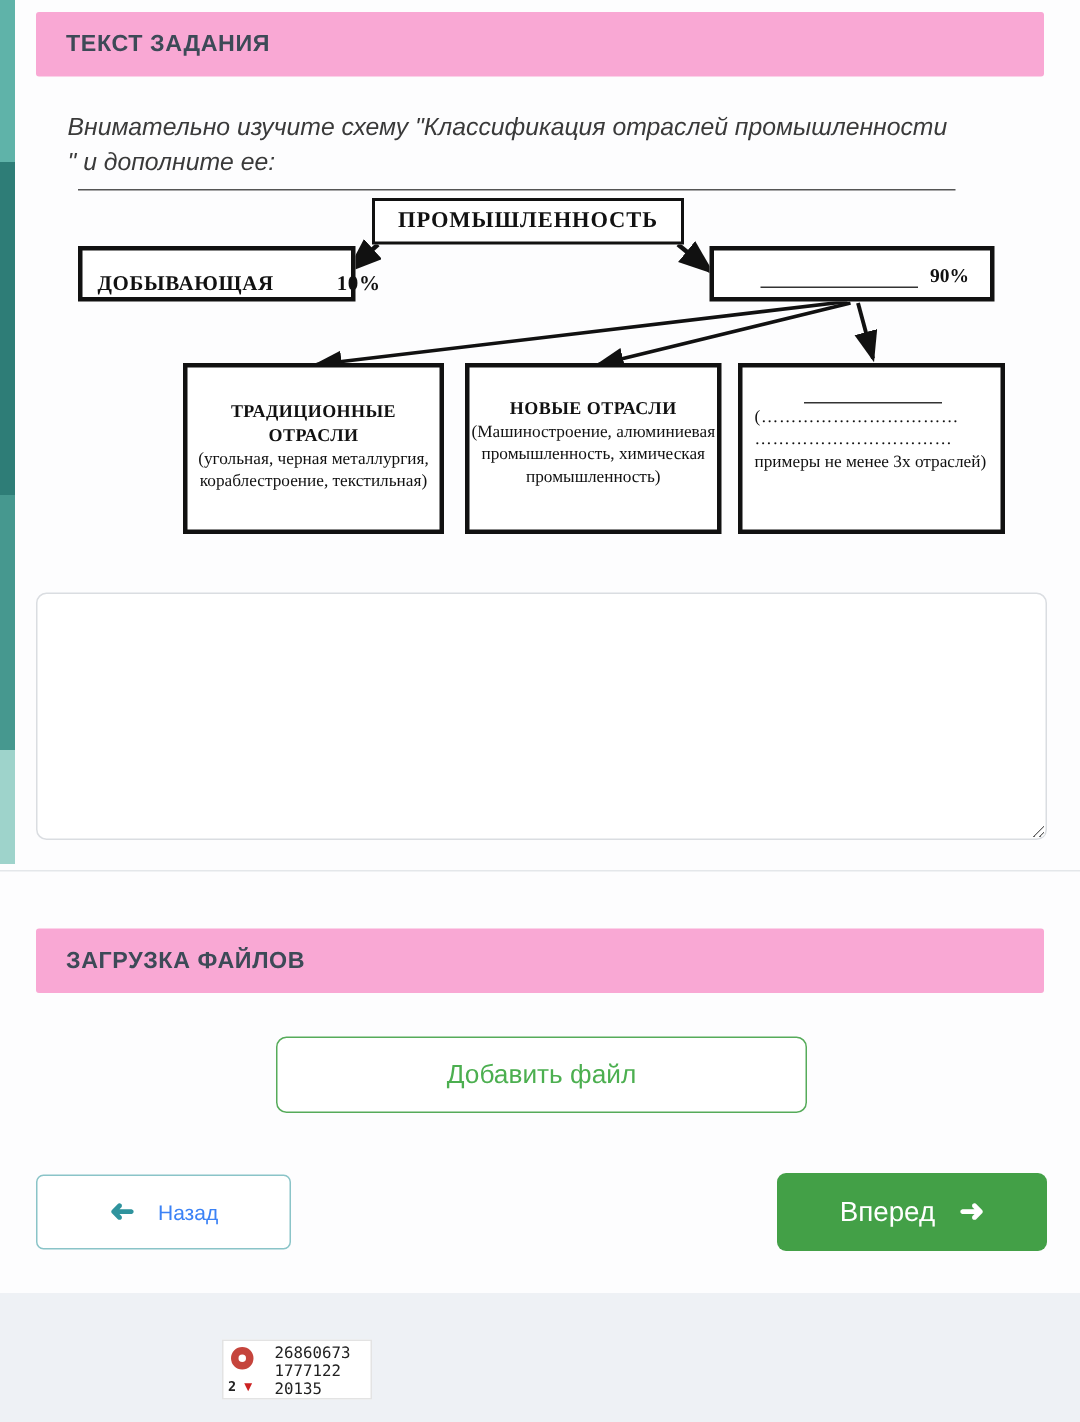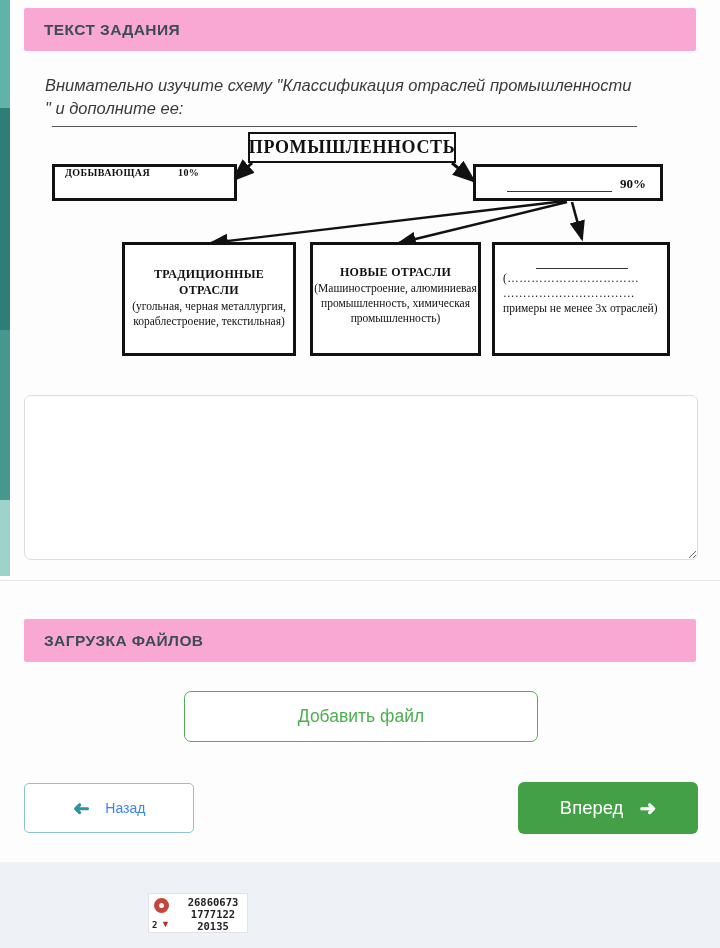--- a/index.html
+++ b/index.html
@@ -26,24 +26,24 @@
                  font-style:italic; font-size:16.5px; color:#3a3a3a; line-height:1.42; }
 
   
   .diagram { position:absolute; left:45px; top:122px; width:655px; height:240px;
              font-family:"Liberation Serif","DejaVu Serif",serif; color:#111; }
   .topline { position:absolute; left:7px; top:4px; width:585px; height:0;
              border-top:1.5px solid #555; }
   .dbox { position:absolute; background:#fff; border:3px solid #111; text-align:center; }
   .box-root { left:203px; top:10px; width:208px; height:31px; border-width:2px;
               display:flex; align-items:center; justify-content:center;
-              font-weight:bold; font-size:18px; letter-spacing:0.6px; }
-  .box-left { left:7px; top:42px; width:185px; height:37px; display:flex; align-items:flex-start;
-              padding-left:10px; font-weight:bold; font-size:10px; letter-spacing:0.4px; }
-  .box-left .pct { margin-left:28px; }
+              font-weight:bold; font-size:15px; letter-spacing:0.6px; }
+  .box-left { left:7px; top:42px; width:185px; height:37px; display:flex; align-items:flex-end;
+              padding-left:10px; font-weight:bold; font-size:14px; letter-spacing:0.4px; }
+  .box-left .pct { margin-left:42px; }
   .box-right { left:428px; top:42px; width:190px; height:37px; display:flex; align-items:flex-end;
                justify-content:flex-end; padding:0 14px 6px 0; font-weight:bold; font-size:13px; }
   .blankline { display:inline-block; width:105px; border-bottom:1.5px solid #333;
                margin-right:8px; height:13px; }
   .bbox { position:absolute; top:120px; height:114px; border:3px solid #111; background:#fff;
           text-align:center; padding-top:22px; font-size:11.5px; line-height:1.32; }
   .bbox .ttl { font-weight:bold; font-size:12px; letter-spacing:0.3px; }
   #bbox1 { left:77px;  width:174px; }
   #bbox2 { left:265px; width:171px; padding-top:20px; }
   #bbox3 { left:447px; width:178px; padding-top:14px; text-align:left; padding-left:8px; padding-right:6px; }
@@ -79,22 +79,22 @@
   
   .footer { position:absolute; left:0; top:862px; width:720px; height:86px; background:#eef1f5; }
   .counter { position:absolute; left:148px; top:31px; width:100px; height:40px; background:#fff;
              border:1px solid #e3e3e3; display:flex; }
   .counter-icon { position:relative; width:34px; height:40px; }
   .ring { position:absolute; left:5px; top:4px; width:15px; height:15px;
           border:5px solid #c5443c; border-radius:50%; background:#fff; }
   .pin { position:absolute; left:12px; top:26px; color:#cc2222; font-size:9px; line-height:1; }
   .badge-digit { position:absolute; left:3px; top:26px; font-family:"DejaVu Sans Mono",monospace;
                  font-size:9px; font-weight:bold; color:#222; }
-  .counter-nums { flex:1; padding:3px 4px 0 0; text-align:center;
-                  font-family:"DejaVu Sans Mono",monospace; font-size:10.5px; font-weight:bold;
+  .counter-nums { flex:1; padding:3px 4px 0 0; text-align:left;
+                  font-family:"DejaVu Sans Mono",monospace; font-size:10.5px; font-weight:normal;
                   color:#222; line-height:1.12; }
 </style>
 </head>
 <body>
 
 <div id="stage">
 
   <div class="scroll-strip">
     <div class="strip-seg seg1"></div>
     <div class="strip-seg seg2"></div>

